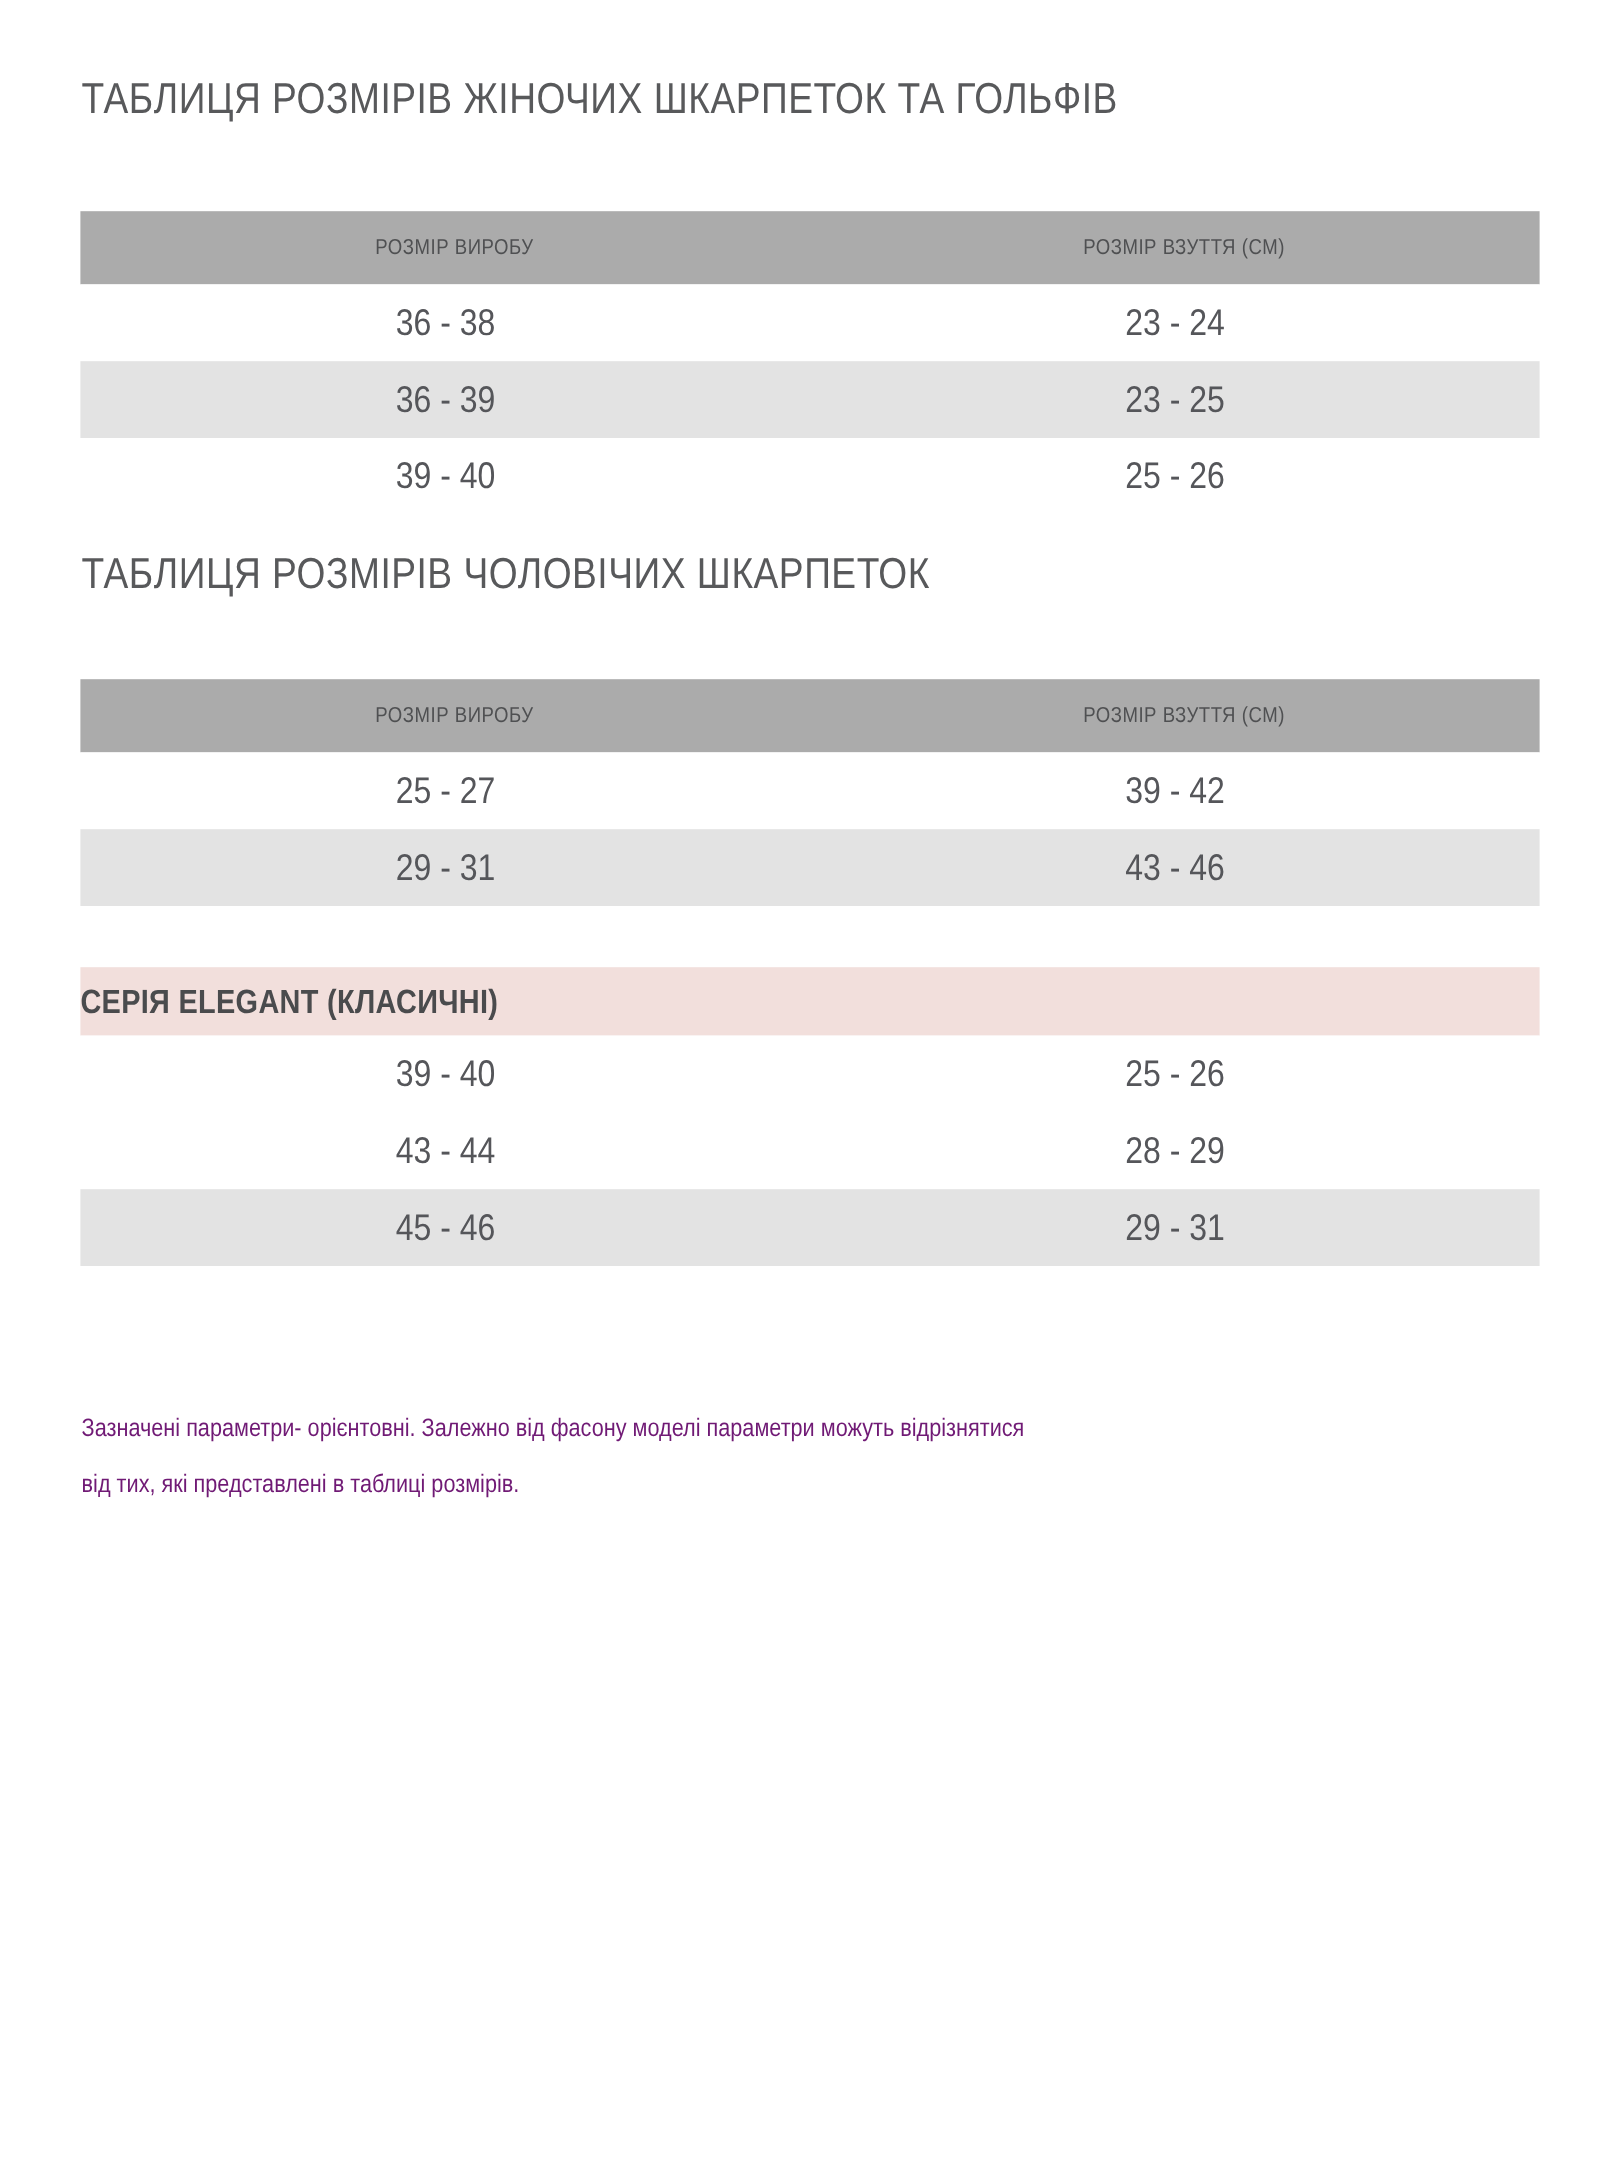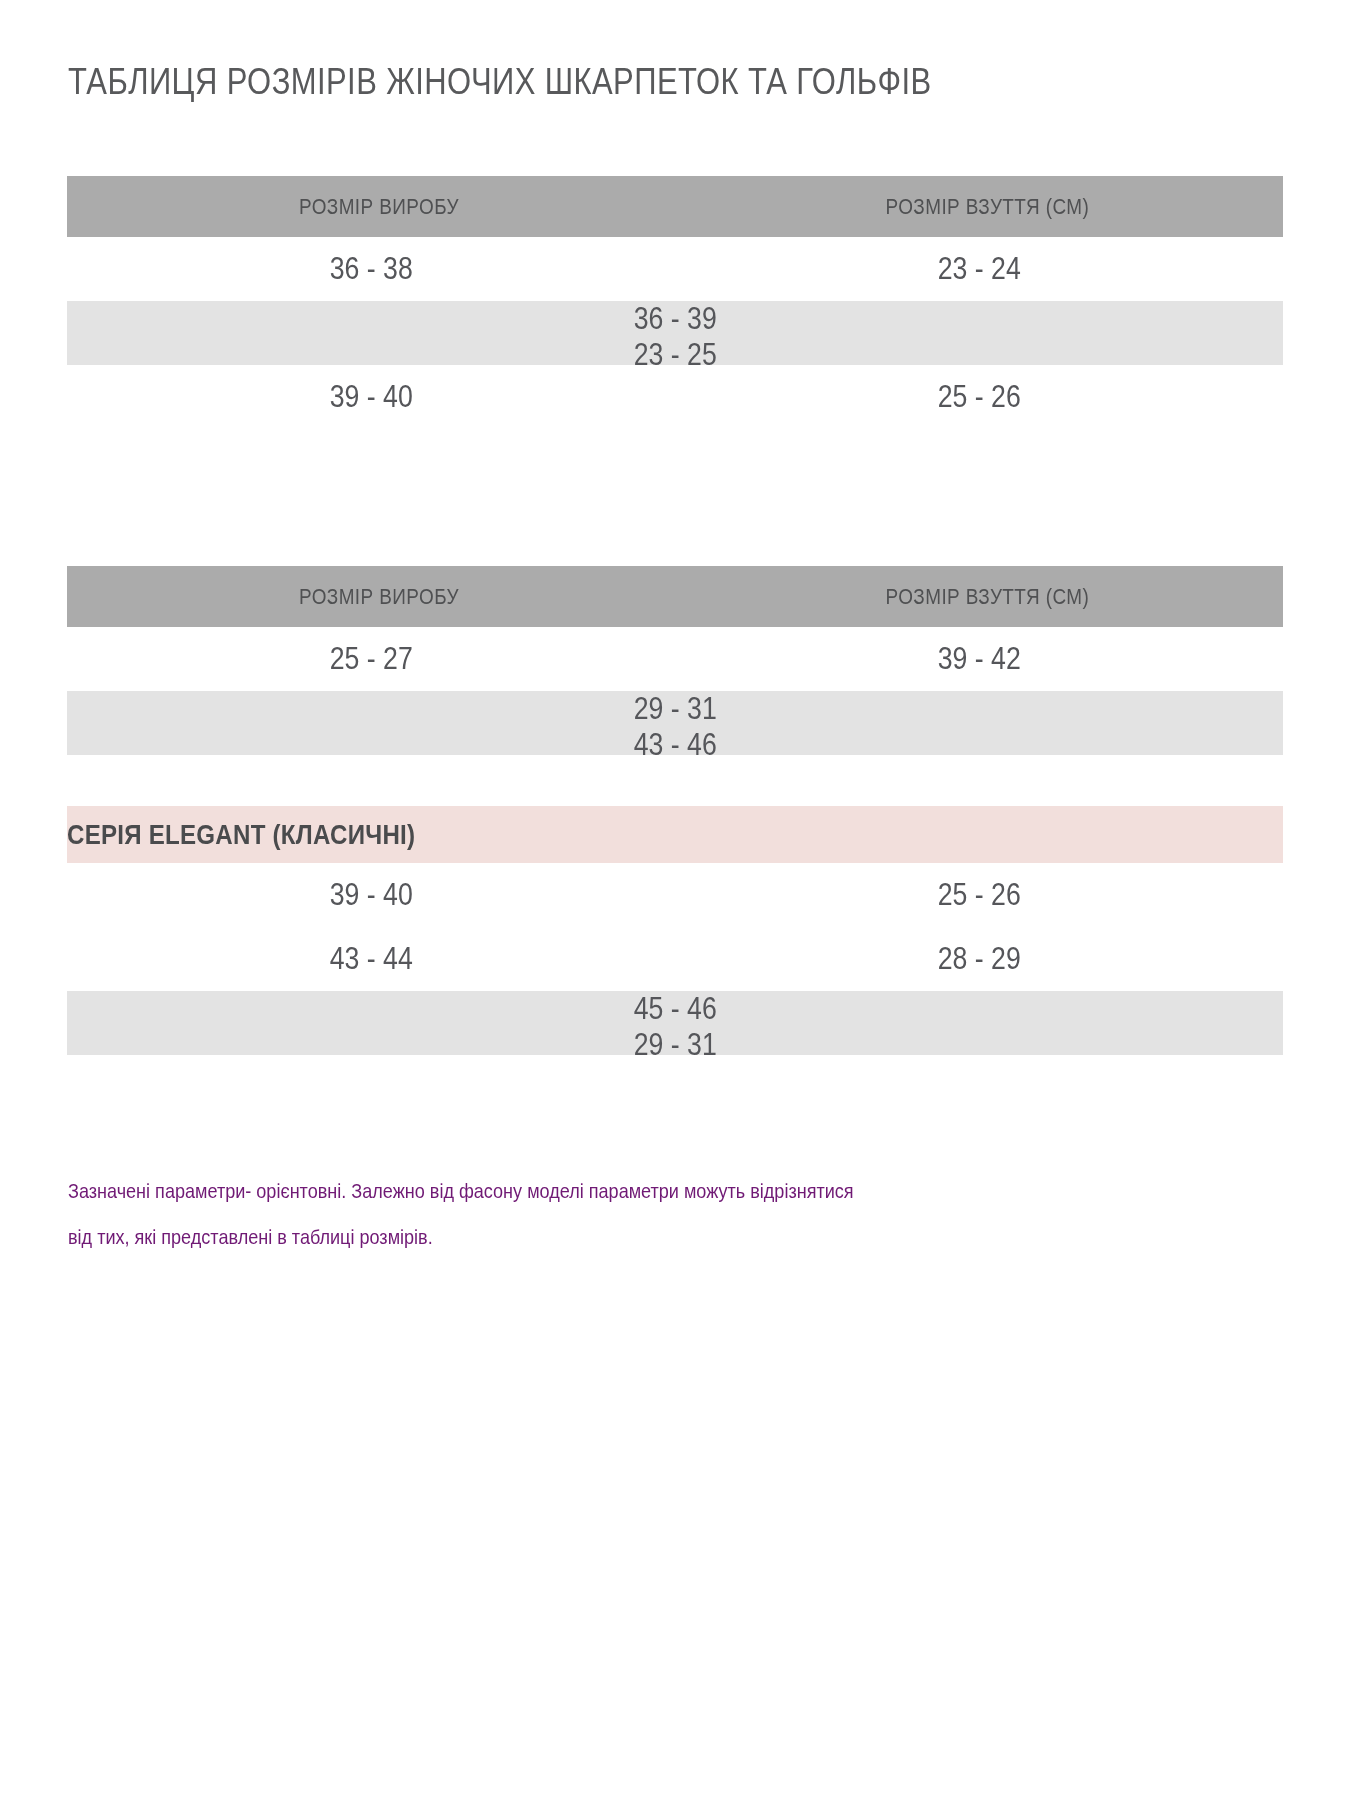--- a/index.html
+++ b/index.html
@@ -41,27 +41,27 @@
   .trow {
     display: flex;
     width: 100%;
     align-items: center;
   }
   .thead {
     height: 61px;
     background: var(--header-gray, #ababab);
   }
   .thead .cell {
-    font-size: 22px;
+    font-size: 18px;
     color: #4f5052;
     letter-spacing: 0.5px;
     padding-left: 16px;
   }
   .drow { height: 64px; background: #ffffff; }
-  .drow.shade { background: var(--row-gray, #e3e3e3); flex-direction: column; }
+  .drow.shade { background: var(--row-gray, #e3e3e3); }
   .cell {
     flex: 1 1 50%;
     text-align: center;
     font-size: 31px;
     color: #55565a;
   }
   .ehead {
     height: 57px;
     display: flex;
     align-items: center;
@@ -103,20 +103,23 @@
     <div class="trow drow shade">
       <div class="cell"><span class="cx">36 - 39</span></div>
       <div class="cell"><span class="cx">23 - 25</span></div>
     </div>
     <div class="trow drow">
       <div class="cell"><span class="cx">39 - 40</span></div>
       <div class="cell"><span class="cx">25 - 26</span></div>
     </div>
   </div>
 
+  <h1 class="title" style="top:458px">
+    <span class="cx cx-left">ТАБЛИЦЯ РОЗМІРІВ ЧОЛОВІЧИХ ШКАРПЕТОК</span>
+  </h1>
 
   <div class="sizetable" style="top:566px">
     <div class="trow thead">
       <div class="cell"><span class="cx">РОЗМІР ВИРОБУ</span></div>
       <div class="cell"><span class="cx">РОЗМІР ВЗУТТЯ (СМ)</span></div>
     </div>
     <div class="trow drow">
       <div class="cell"><span class="cx">25 - 27</span></div>
       <div class="cell"><span class="cx">39 - 42</span></div>
     </div>

